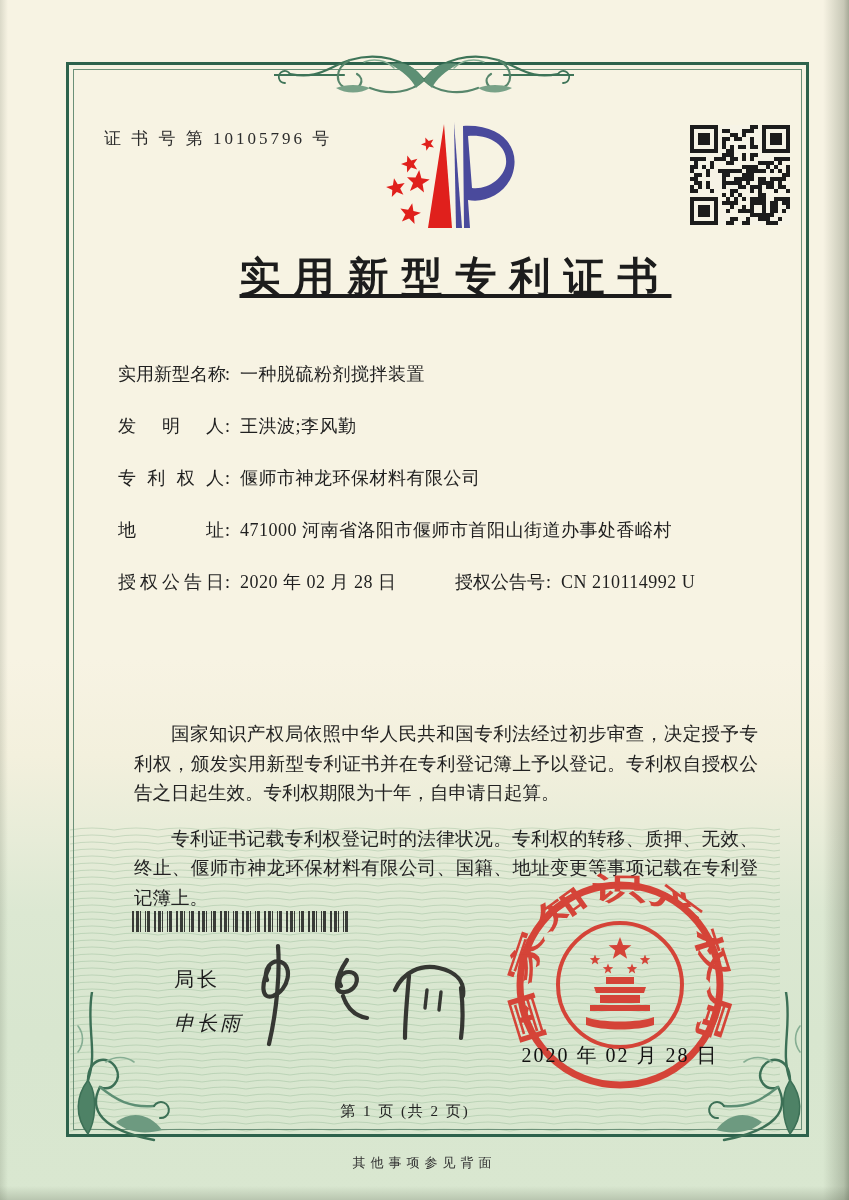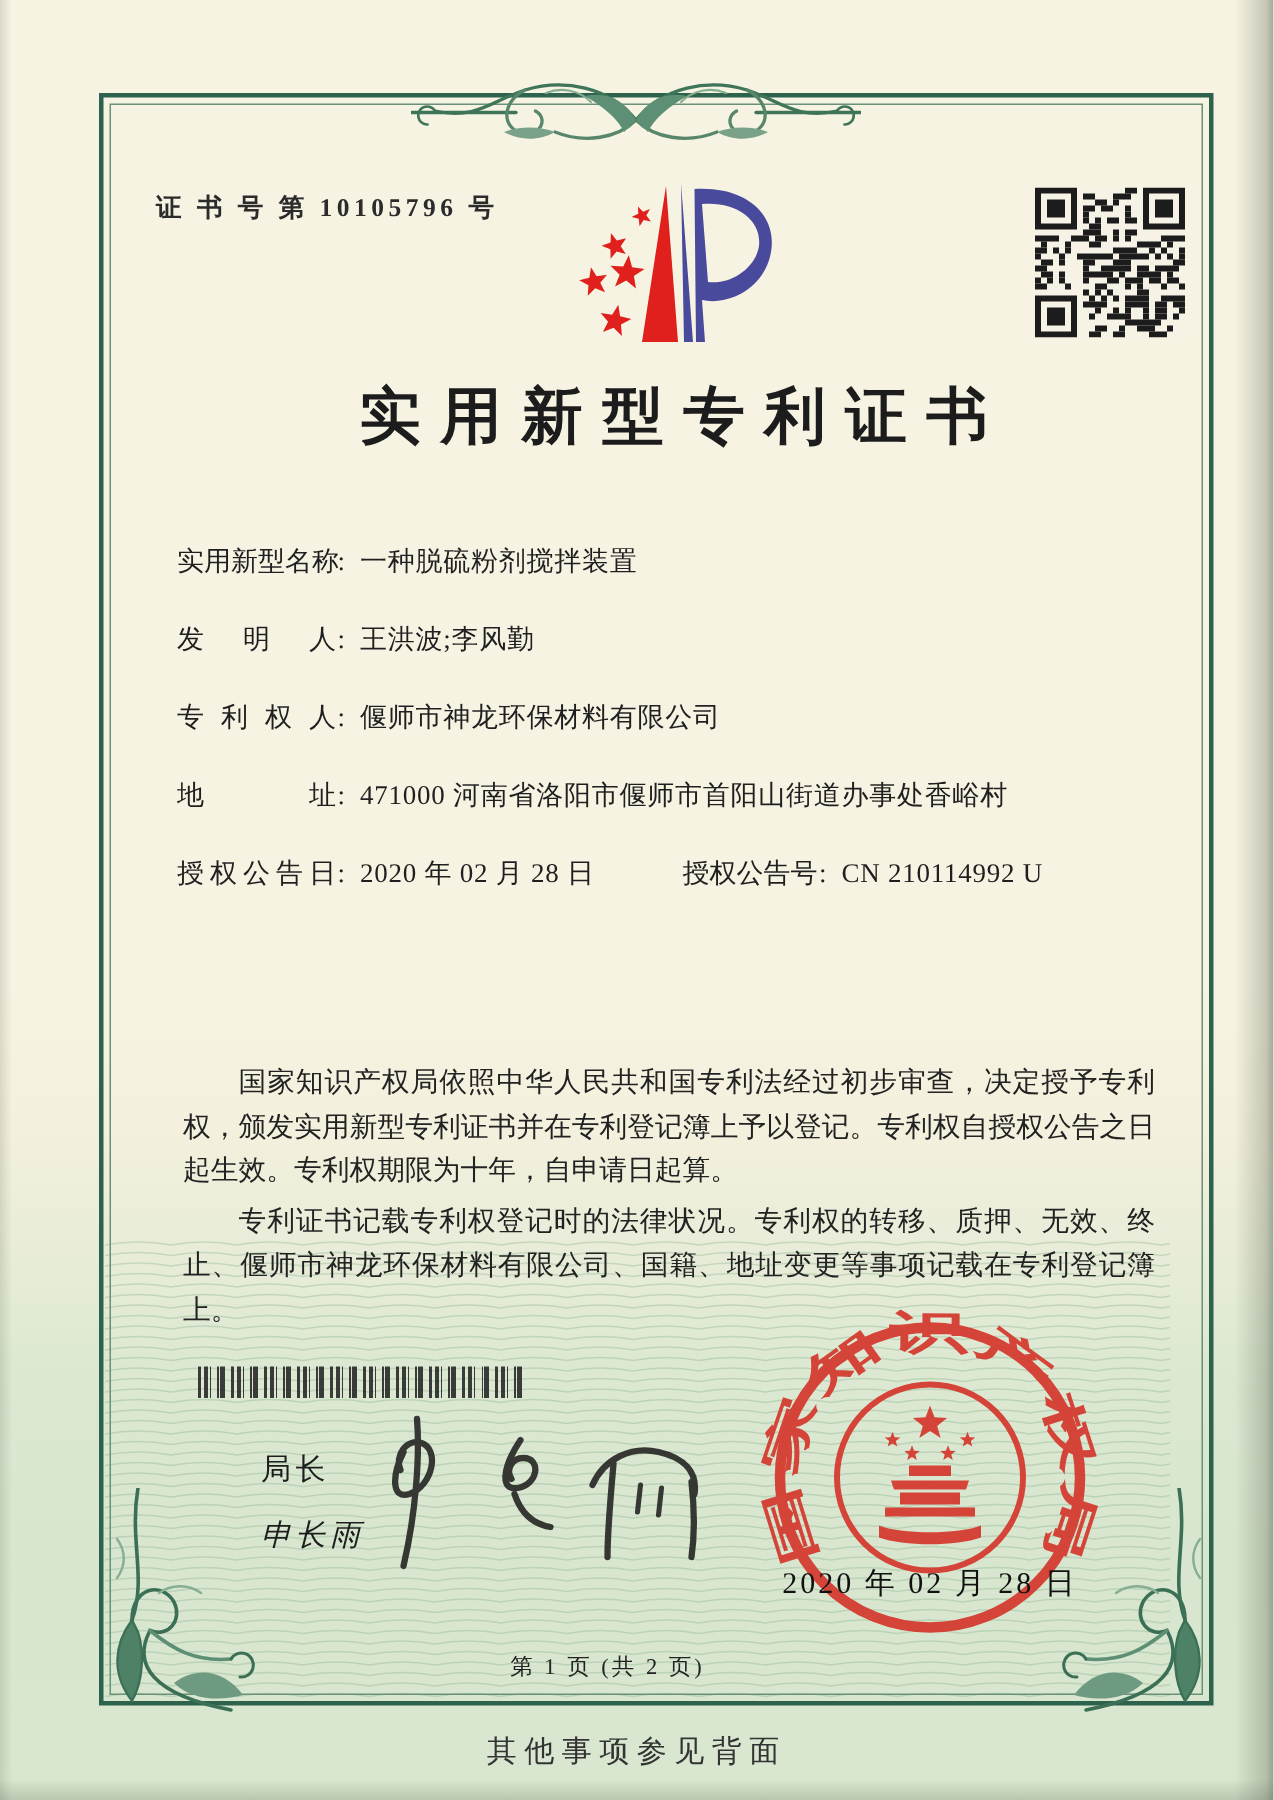--- a/index.html
+++ b/index.html
@@ -26,38 +26,38 @@
   .frame{position:absolute;left:66px;top:62px;width:743px;height:1075px;
     border:3px solid #2d624c;box-sizing:border-box;}
   .frame-inner{position:absolute;inset:4px;border:1px solid #6b9078;}
 
   .ornament{position:absolute;pointer-events:none;}
   .orn-top{left:274px;top:40px;width:300px;height:70px;}
   .orn-bl{left:58px;top:992px;width:132px;height:152px;}
   .orn-br{left:688px;top:992px;width:132px;height:152px;transform:scaleX(-1);}
 
   .cert-number{position:absolute;left:104px;top:127px;font-size:17px;
-    letter-spacing:3px;color:#2b2b2b;font-weight:bold;}
+    letter-spacing:3px;color:#2b2b2b;}
 
   .logo{position:absolute;left:366px;top:116px;width:165px;height:118px;}
   .qr{position:absolute;left:690px;top:125px;width:100px;height:100px;}
 
   .doc-title{position:absolute;left:66px;top:250px;width:779px;text-align:center;
-    font-size:41px;font-weight:bold;letter-spacing:13px;color:#1c1c1c;}
+    font-size:41px;font-weight:bold;letter-spacing:13px;color:#1c1c1c;text-decoration:underline;}
 
   .fields{position:absolute;left:118px;top:362px;width:665px;font-size:18px;color:#1f1f1f;}
   .field-row{position:relative;height:28px;margin-bottom:24px;white-space:nowrap;}
   .f-label{display:inline-block;width:106px;text-align:justify;text-align-last:justify;vertical-align:top;}
   .f-colon{display:inline-block;margin:0 10px 0 1px;}
   .f-value{letter-spacing:0.5px;}
   .f-second{position:absolute;left:337px;top:0;}
 
   .paragraphs{position:absolute;left:118px;top:704px;width:656px;
     font-size:18.5px;line-height:29.5px;color:#222;text-align:justify;}
-  .paragraphs p{margin:4px;text-indent:2em;}
+  .paragraphs p{margin:16px;text-indent:2em;}
 
   .barcode{position:absolute;left:132px;top:911px;width:216px;height:21px;
     background:repeating-linear-gradient(90deg,
       #1d1d1d 0 2px, transparent 2px 4px,
       #1d1d1d 4px 7px, transparent 7px 8px,
       #1d1d1d 8px 9px, transparent 9px 13px,
       #1d1d1d 13px 14px, transparent 14px 15px,
       #1d1d1d 15px 18px, transparent 18px 22px);
     opacity:.85;}
 
@@ -66,21 +66,21 @@
 
   .signature{position:absolute;left:243px;top:938px;width:240px;height:118px;}
 
   .seal{position:absolute;left:503px;top:868px;width:234px;height:234px;opacity:.92;}
   .seal-date{position:absolute;left:494px;top:1042px;width:252px;text-align:center;
     font-size:20px;letter-spacing:2px;color:#111;}
 
   .page-footer{position:absolute;left:66px;top:1102px;width:678px;text-align:center;
     font-size:15px;letter-spacing:2px;color:#222;}
   .back-note{position:absolute;left:0;top:1154px;width:849px;text-align:center;
-    font-size:20px;letter-spacing:5px;color:#333;}
+    font-size:13px;letter-spacing:5px;color:#333;}
 </style>
 </head>
 <body>
 
 <div class="paper">
 
   <svg class="waves" id="waves" viewBox="0 0 710 310">
       <path d="M0,4 q22,-4 44,0 q22,-4 44,0 q22,-4 44,0 q22,-4 44,0 q22,-4 44,0 q22,-4 44,0 q22,-4 44,0 q22,-4 44,0 q22,-4 44,0 q22,-4 44,0 q22,-4 44,0 q22,-4 44,0 q22,-4 44,0 q22,-4 44,0 q22,-4 44,0 q22,-4 44,0 q22,-4 44,0" fill="none" stroke="rgba(110,160,120,0.28)" stroke-width="1"></path>
       <path d="M0,11 q22,-4 44,0 q22,-4 44,0 q22,-4 44,0 q22,-4 44,0 q22,-4 44,0 q22,-4 44,0 q22,-4 44,0 q22,-4 44,0 q22,-4 44,0 q22,-4 44,0 q22,-4 44,0 q22,-4 44,0 q22,-4 44,0 q22,-4 44,0 q22,-4 44,0 q22,-4 44,0 q22,-4 44,0" fill="none" stroke="rgba(110,160,120,0.28)" stroke-width="1"></path>
       <path d="M0,18 q22,-4 44,0 q22,-4 44,0 q22,-4 44,0 q22,-4 44,0 q22,-4 44,0 q22,-4 44,0 q22,-4 44,0 q22,-4 44,0 q22,-4 44,0 q22,-4 44,0 q22,-4 44,0 q22,-4 44,0 q22,-4 44,0 q22,-4 44,0 q22,-4 44,0 q22,-4 44,0 q22,-4 44,0" fill="none" stroke="rgba(110,160,120,0.28)" stroke-width="1"></path>

